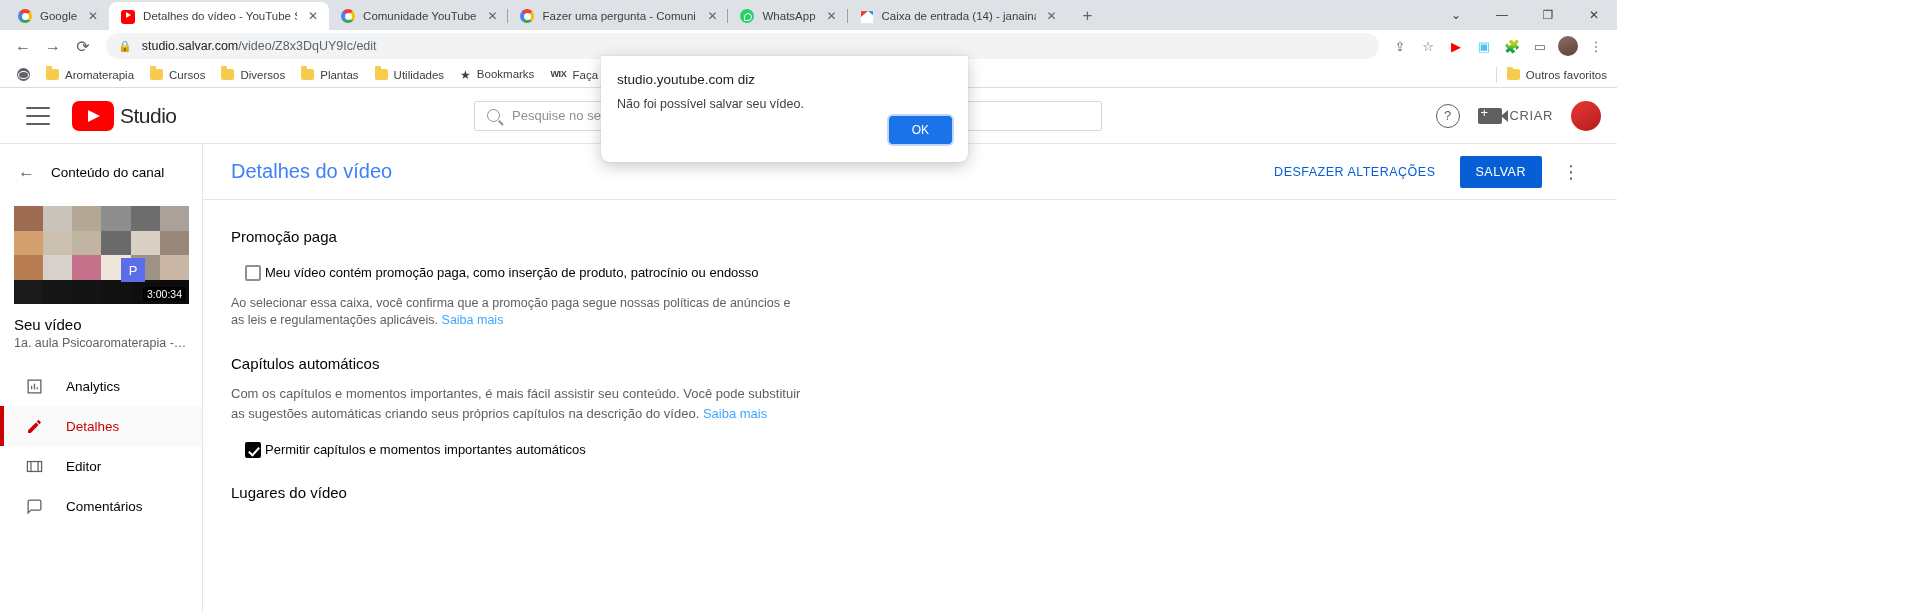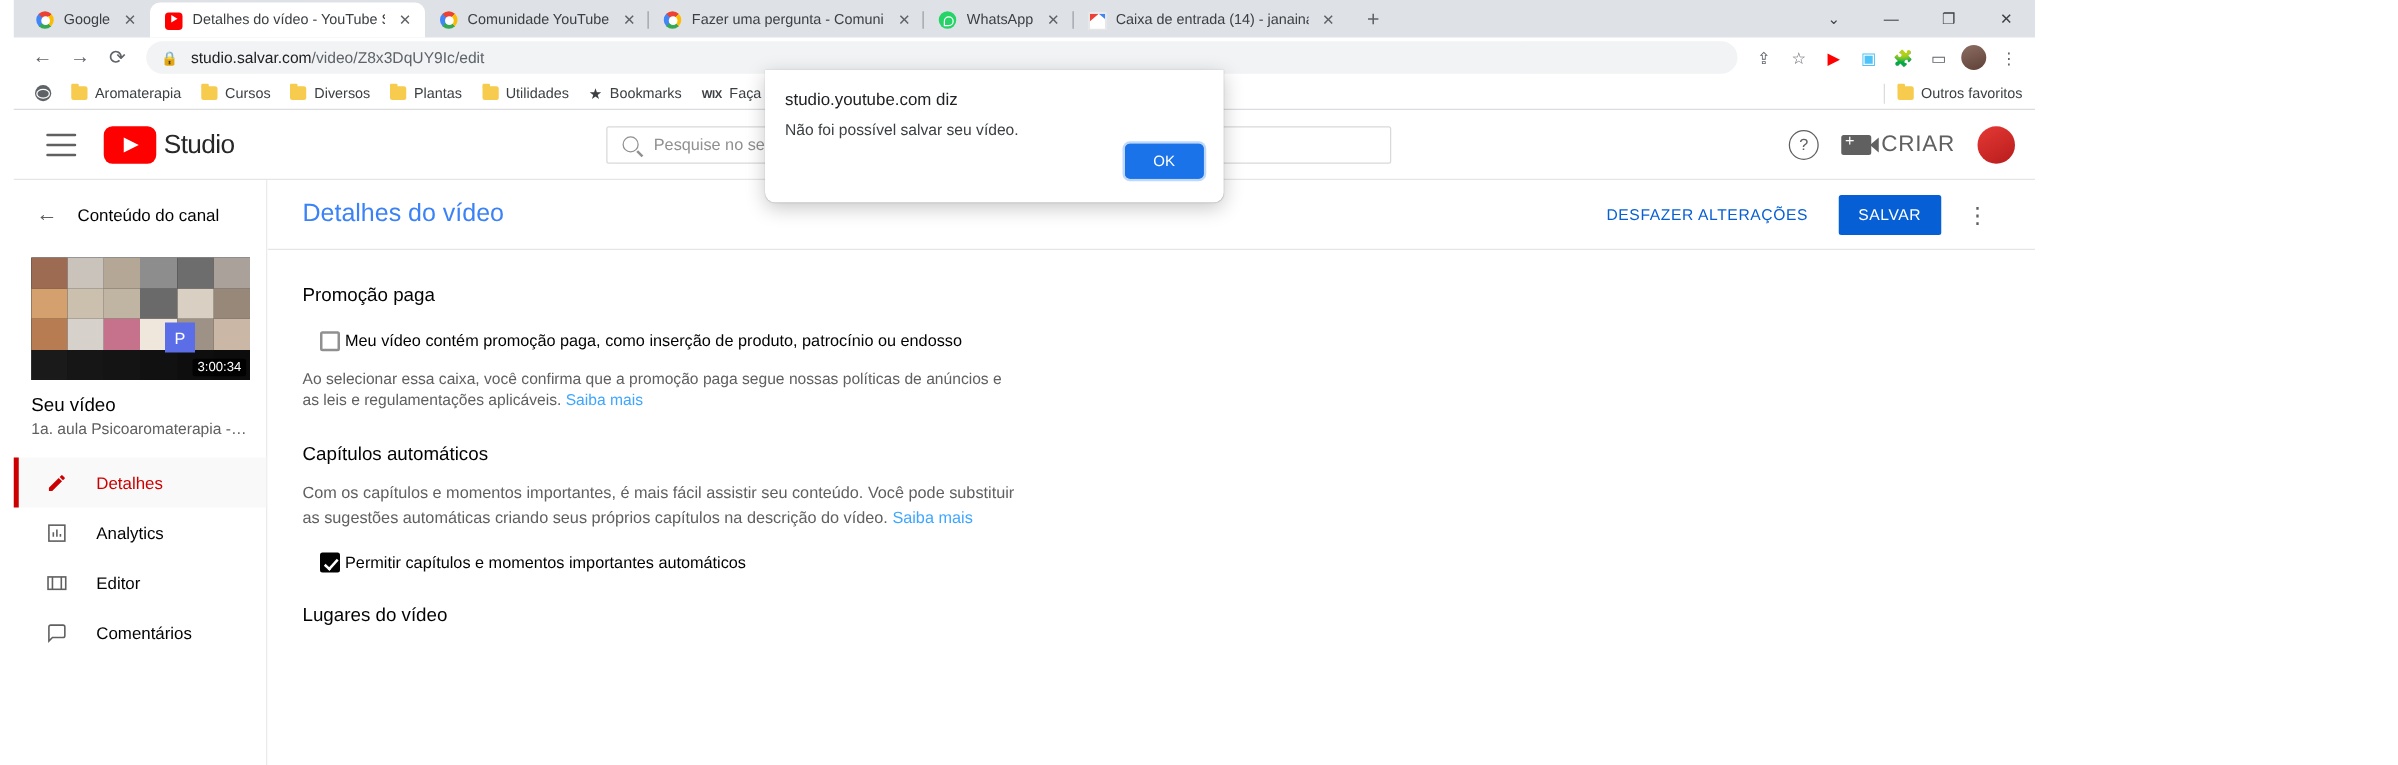--- a/index.html
+++ b/index.html
@@ -4,21 +4,21 @@
 <style>
   * { box-sizing: border-box; margin: 0; padding: 0; }
   html, body {
     width: 1918px; height: 612px;
     overflow: hidden;
     font-family: "Liberation Sans", sans-serif;
     background: #ffffff;
   }
 
   
-  .browser { width: 1617px; height: 612px; position: relative; margin-left: 11px; }
+  .browser { width: 1617px; height: 612px; position: relative; }
 
   .tabstrip {
     height: 30px;
     background: #dee1e6;
     display: flex;
     align-items: flex-end;
     padding-left: 6px;
     position: relative;
   }
   .tab {
@@ -120,21 +120,21 @@
     width:20px !important; height:20px !important; border-radius:50%;
     background: linear-gradient(160deg,#8d6e63,#5d4037); margin: 0 3px;
   }
 
   .bookmarks {
     height: 26px; background:#ffffff;
     display:flex; align-items:center; padding: 0 10px; gap: 2px;
     font-size: 11.5px; color:#3c4043; position:relative;
     border-bottom: 1px solid #dadce0;
   }
-  .bm { display:flex; align-items:center; gap:6px; padding: 2px 7px; white-space:nowrap; }
+  .bm { display:flex; align-items:flex-start; gap:6px; padding: 2px 7px; white-space:nowrap; }
   .folder {
     width:13px;height:11px;background:#f7cb4d;border-radius:1px 2px 2px 2px; position:relative;flex:0 0 13px;
   }
   .folder::before{
     content:""; position:absolute; top:-2.5px; left:0; width:6px; height:3px;
     background:#f7cb4d; border-radius:1px 1px 0 0;
   }
   .bm-globe{
     width:13px;height:13px;border-radius:50%;background:#5f6368;position:relative;flex:0 0 13px;
   }
@@ -172,21 +172,21 @@
   }
   .ytsearch .mag::after{
     content:""; position:absolute; right:-5px; bottom:-3px; width:6px;height:1.6px;background:#909090;transform:rotate(45deg);
   }
   .ytsearch .ph { font-size:13px; color:#909090; }
   .ythead-right { margin-left:auto; display:flex; align-items:center; gap:18px; }
   .help-ic {
     width:24px;height:24px;border:1.7px solid #606060;border-radius:50%;
     display:flex;align-items:center;justify-content:center;font-size:13px;color:#606060;
   }
-  .criar { display:flex; align-items:center; gap:8px; color:#606060; font-size:18px; letter-spacing:.6px;}
+  .criar { display:flex; align-items:center; gap:8px; color:#606060; font-size:13px; letter-spacing:.6px;}
   .criar .cam {
     width:24px;height:16px;background:#606060;border-radius:2px;position:relative;
   }
   .criar .cam::after{
     content:""; position:absolute; right:-6px; top:2px;
     border-right:7px solid #606060; border-top:6px solid transparent; border-bottom:6px solid transparent;
   }
   .criar .cam::before{
     content:"+"; position:absolute; left:3px; top:-3px; color:#fff; font-size:13px; line-height:16px;
   }
@@ -449,39 +449,39 @@
           <span class="pbadge">P</span>
           <span class="dur">3:00:34</span>
         </div>
 
         <div class="vidmeta">
           <div class="t1">Seu vídeo</div>
           <div class="t2">1a. aula Psicoaromaterapia - 13 Aro...</div>
         </div>
 
         <div class="navlist">
-          <div class="navitem active">
-            <span class="navicon">
-              <svg width="17" height="17" viewBox="0 0 24 24" fill="currentColor">
-                  <path d="M3 17.25V21h3.75L17.81 9.94l-3.75-3.75L3 17.25zM20.71 7.04a1 1 0 0 0 0-1.41l-2.34-2.34a1 1 0 0 0-1.41 0l-1.83 1.83 3.75 3.75 1.83-1.83z"></path>
-                </svg>
-            </span>
-            <span>Detalhes</span>
-          </div>
           <div class="navitem">
             <span class="navicon">
               <svg width="17" height="17" viewBox="0 0 24 24" fill="none" stroke="currentColor" stroke-width="1.8">
                   <rect x="3" y="3" width="18" height="18"></rect>
                   <line x1="8" y1="16" x2="8" y2="11"></line>
                   <line x1="12" y1="16" x2="12" y2="8"></line>
                   <line x1="16" y1="16" x2="16" y2="13"></line>
                 </svg>
             </span>
             <span>Analytics</span>
           </div>
+          <div class="navitem active">
+            <span class="navicon">
+              <svg width="17" height="17" viewBox="0 0 24 24" fill="currentColor">
+                  <path d="M3 17.25V21h3.75L17.81 9.94l-3.75-3.75L3 17.25zM20.71 7.04a1 1 0 0 0 0-1.41l-2.34-2.34a1 1 0 0 0-1.41 0l-1.83 1.83 3.75 3.75 1.83-1.83z"></path>
+                </svg>
+            </span>
+            <span>Detalhes</span>
+          </div>
           <div class="navitem">
             <span class="navicon">
               <svg width="17" height="17" viewBox="0 0 24 24" fill="none" stroke="currentColor" stroke-width="1.8">
                   <rect x="2" y="5" width="20" height="14"></rect>
                   <line x1="7" y1="5" x2="7" y2="19"></line>
                   <line x1="17" y1="5" x2="17" y2="19"></line>
                 </svg>
             </span>
             <span>Editor</span>
           </div>

